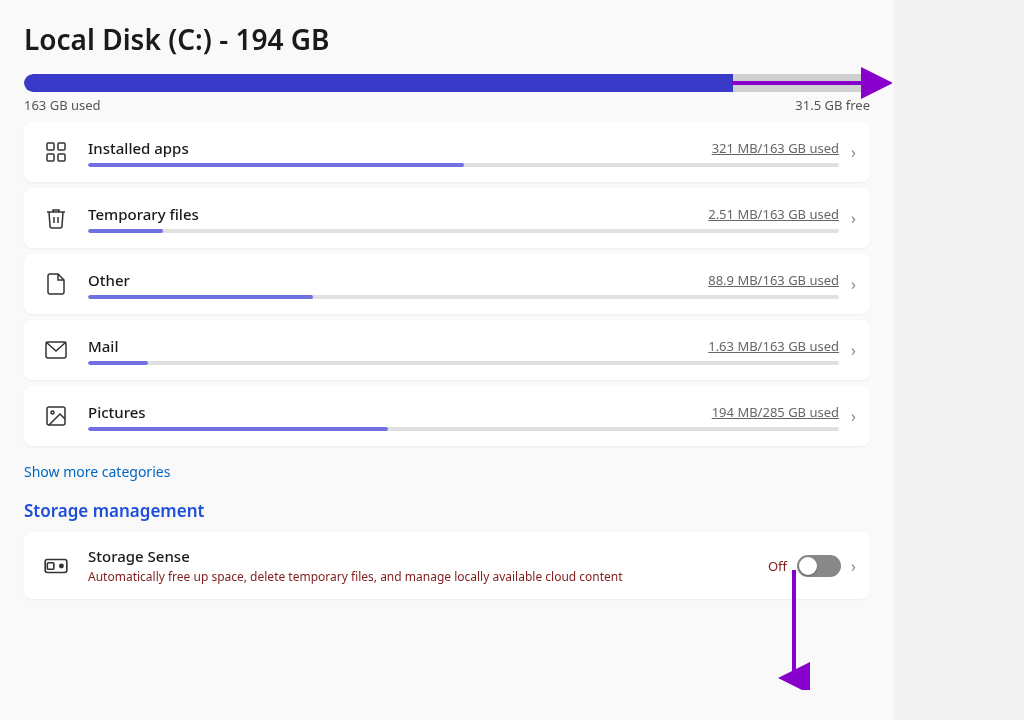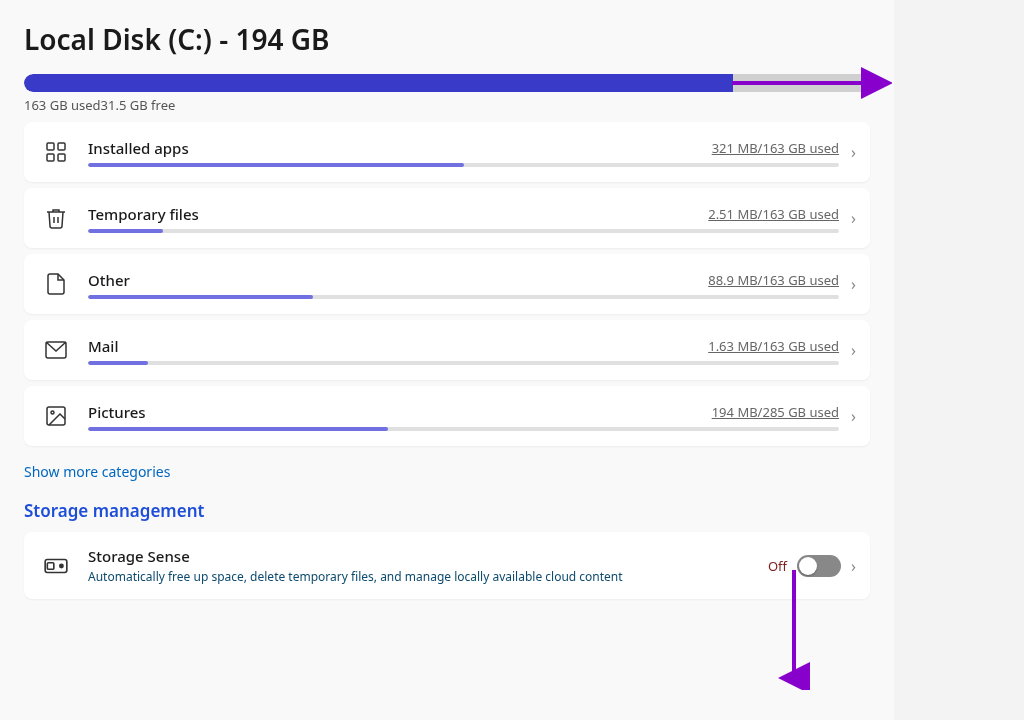--- a/index.html
+++ b/index.html
@@ -40,21 +40,21 @@
       overflow: hidden;
     }
     .storage-bar-fill {
       height: 100%;
       background: #3a3ac8;
       border-radius: 9px 0 0 9px;
       width: 83.8%;
     }
     .storage-labels {
       display: flex;
-      justify-content: flex-start;
+      justify-content: space-between;
       font-size: 13px;
       color: #555;
       margin-top: 4px;
       margin-bottom: 8px;
     }
 
     
     .categories-list {
       margin-top: 8px;
     }
@@ -162,21 +162,21 @@
     .storage-sense-content {
       flex: 1;
     }
     .storage-sense-name {
       font-size: 15px;
       font-weight: 500;
       color: #1a1a1a;
     }
     .storage-sense-desc {
       font-size: 12px;
-      color: #0c4a6e;
+      color: #7f1d1d;
       margin-top: 2px;
     }
     .storage-sense-right {
       display: flex;
       align-items: center;
       gap: 10px;
     }
     .toggle-label {
       font-size: 13px;
       color: #7f1d1d;

